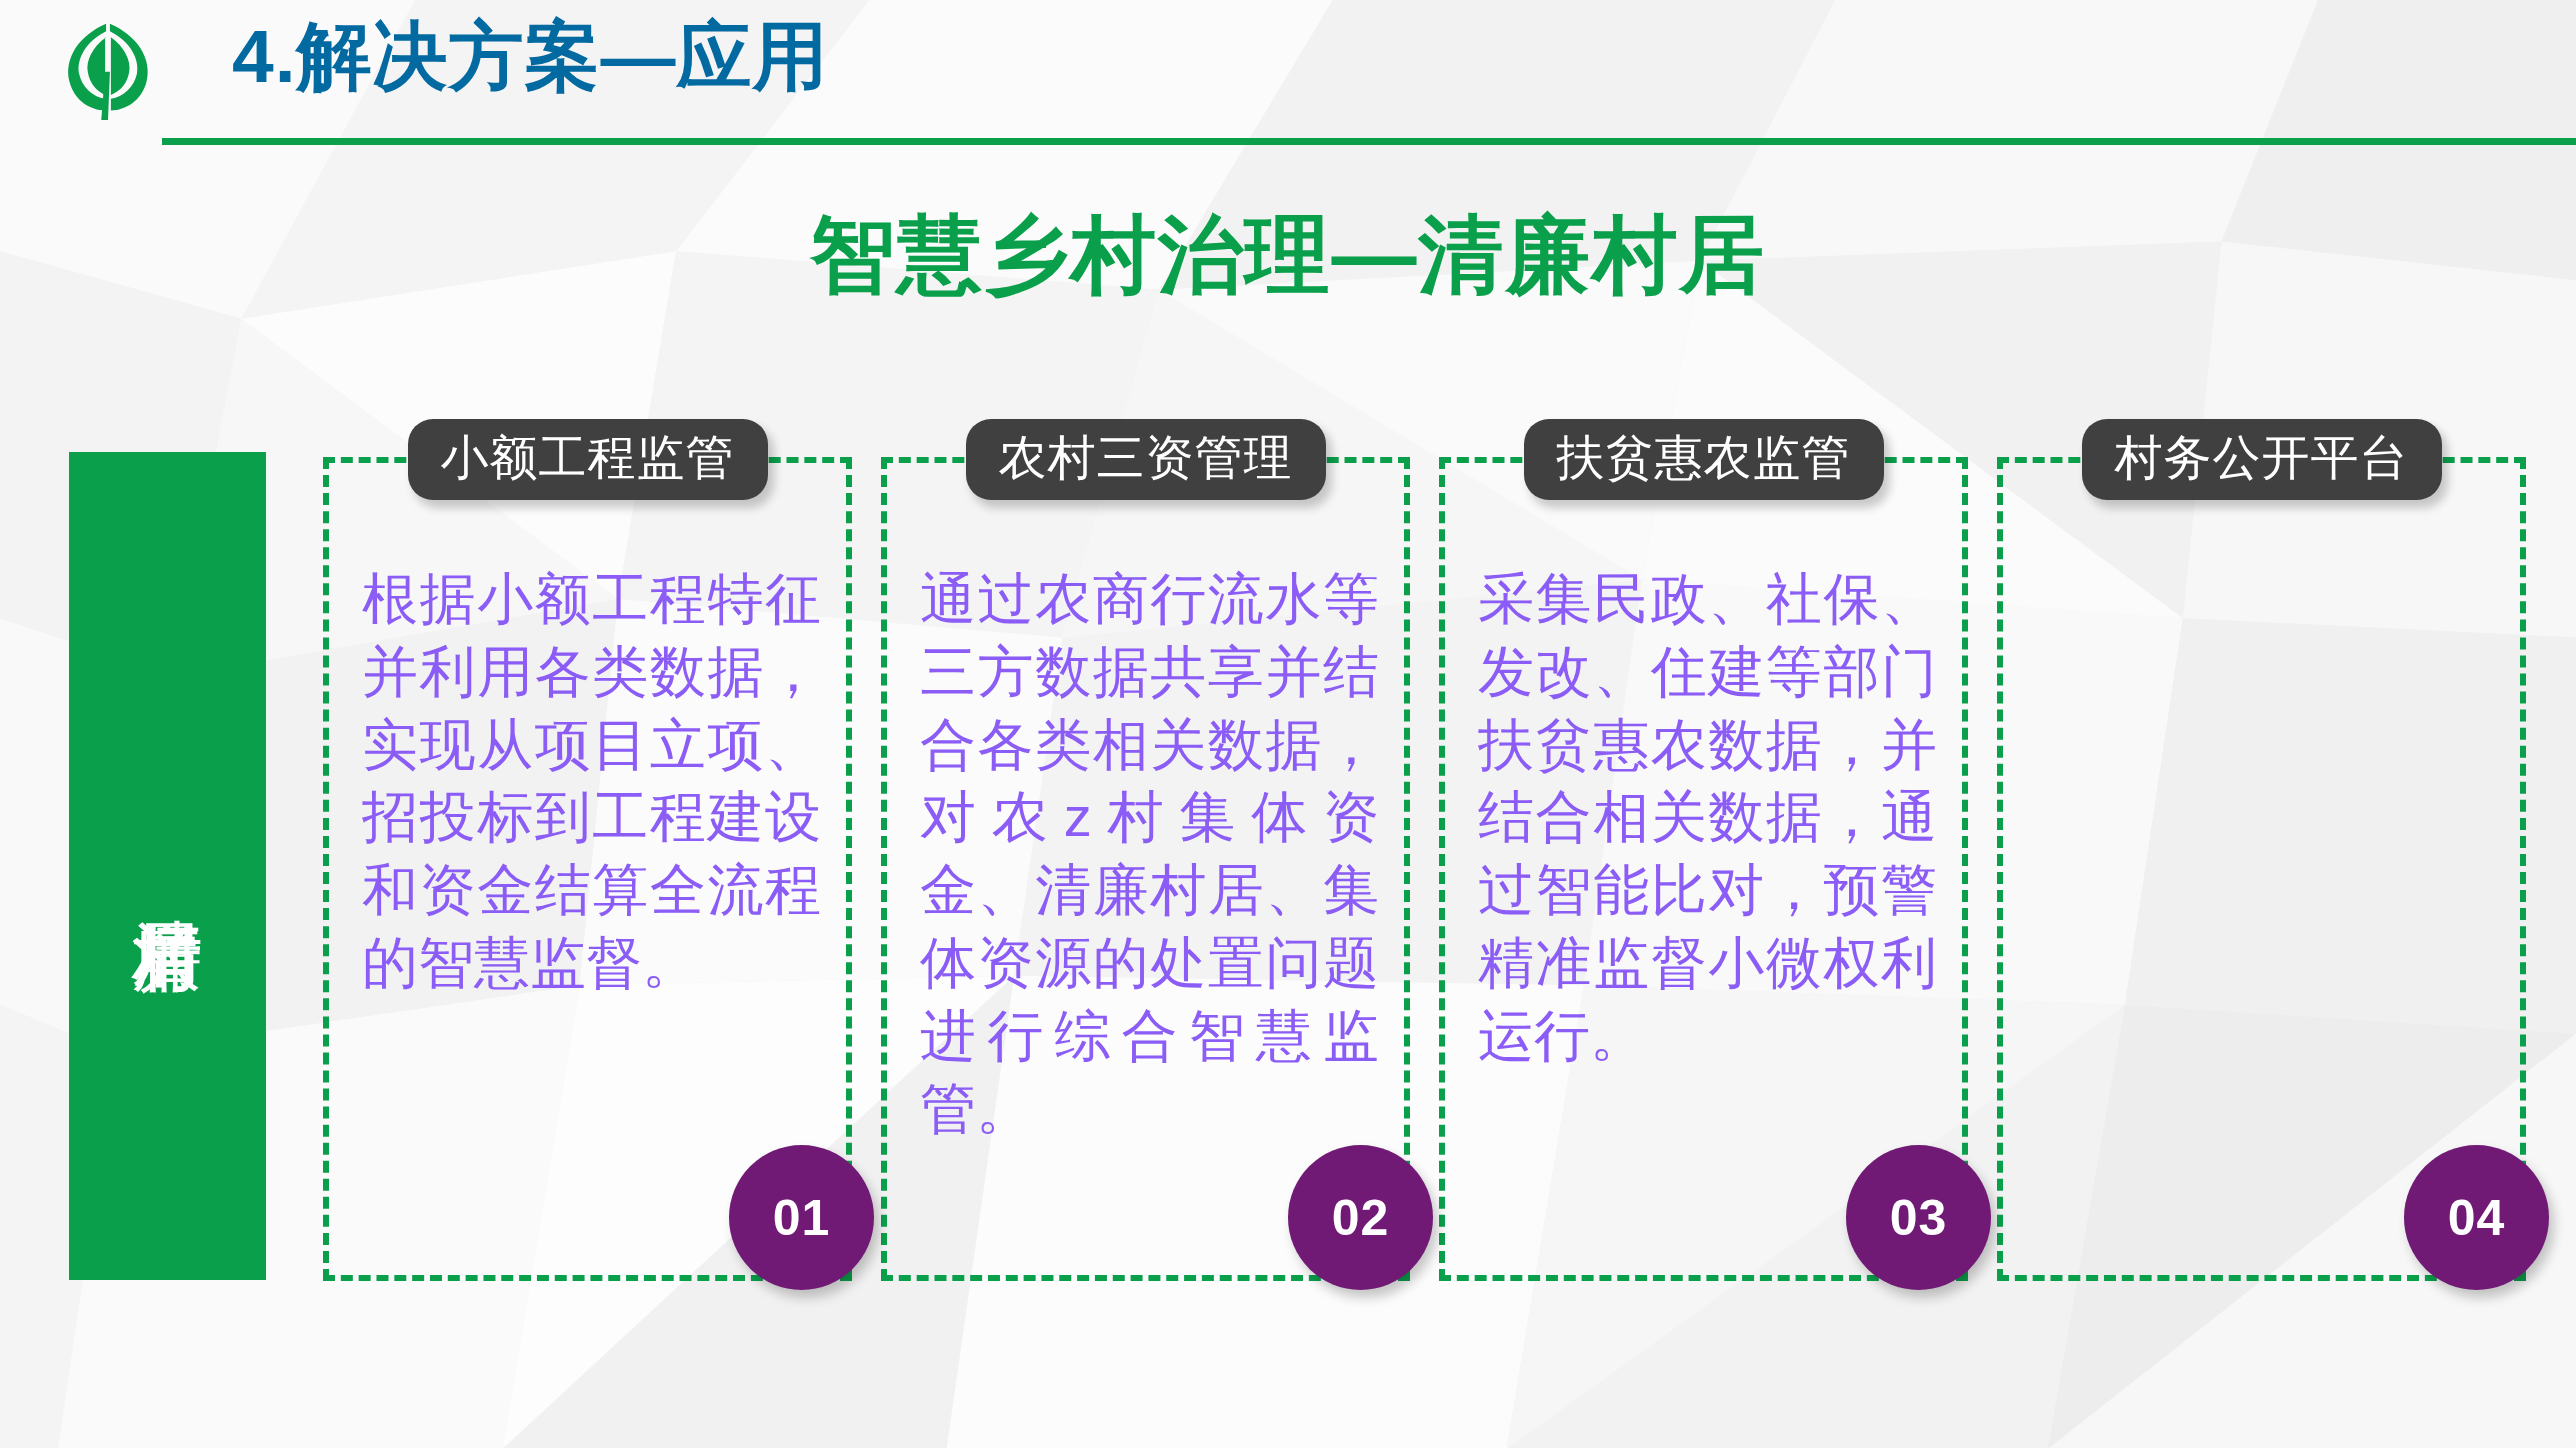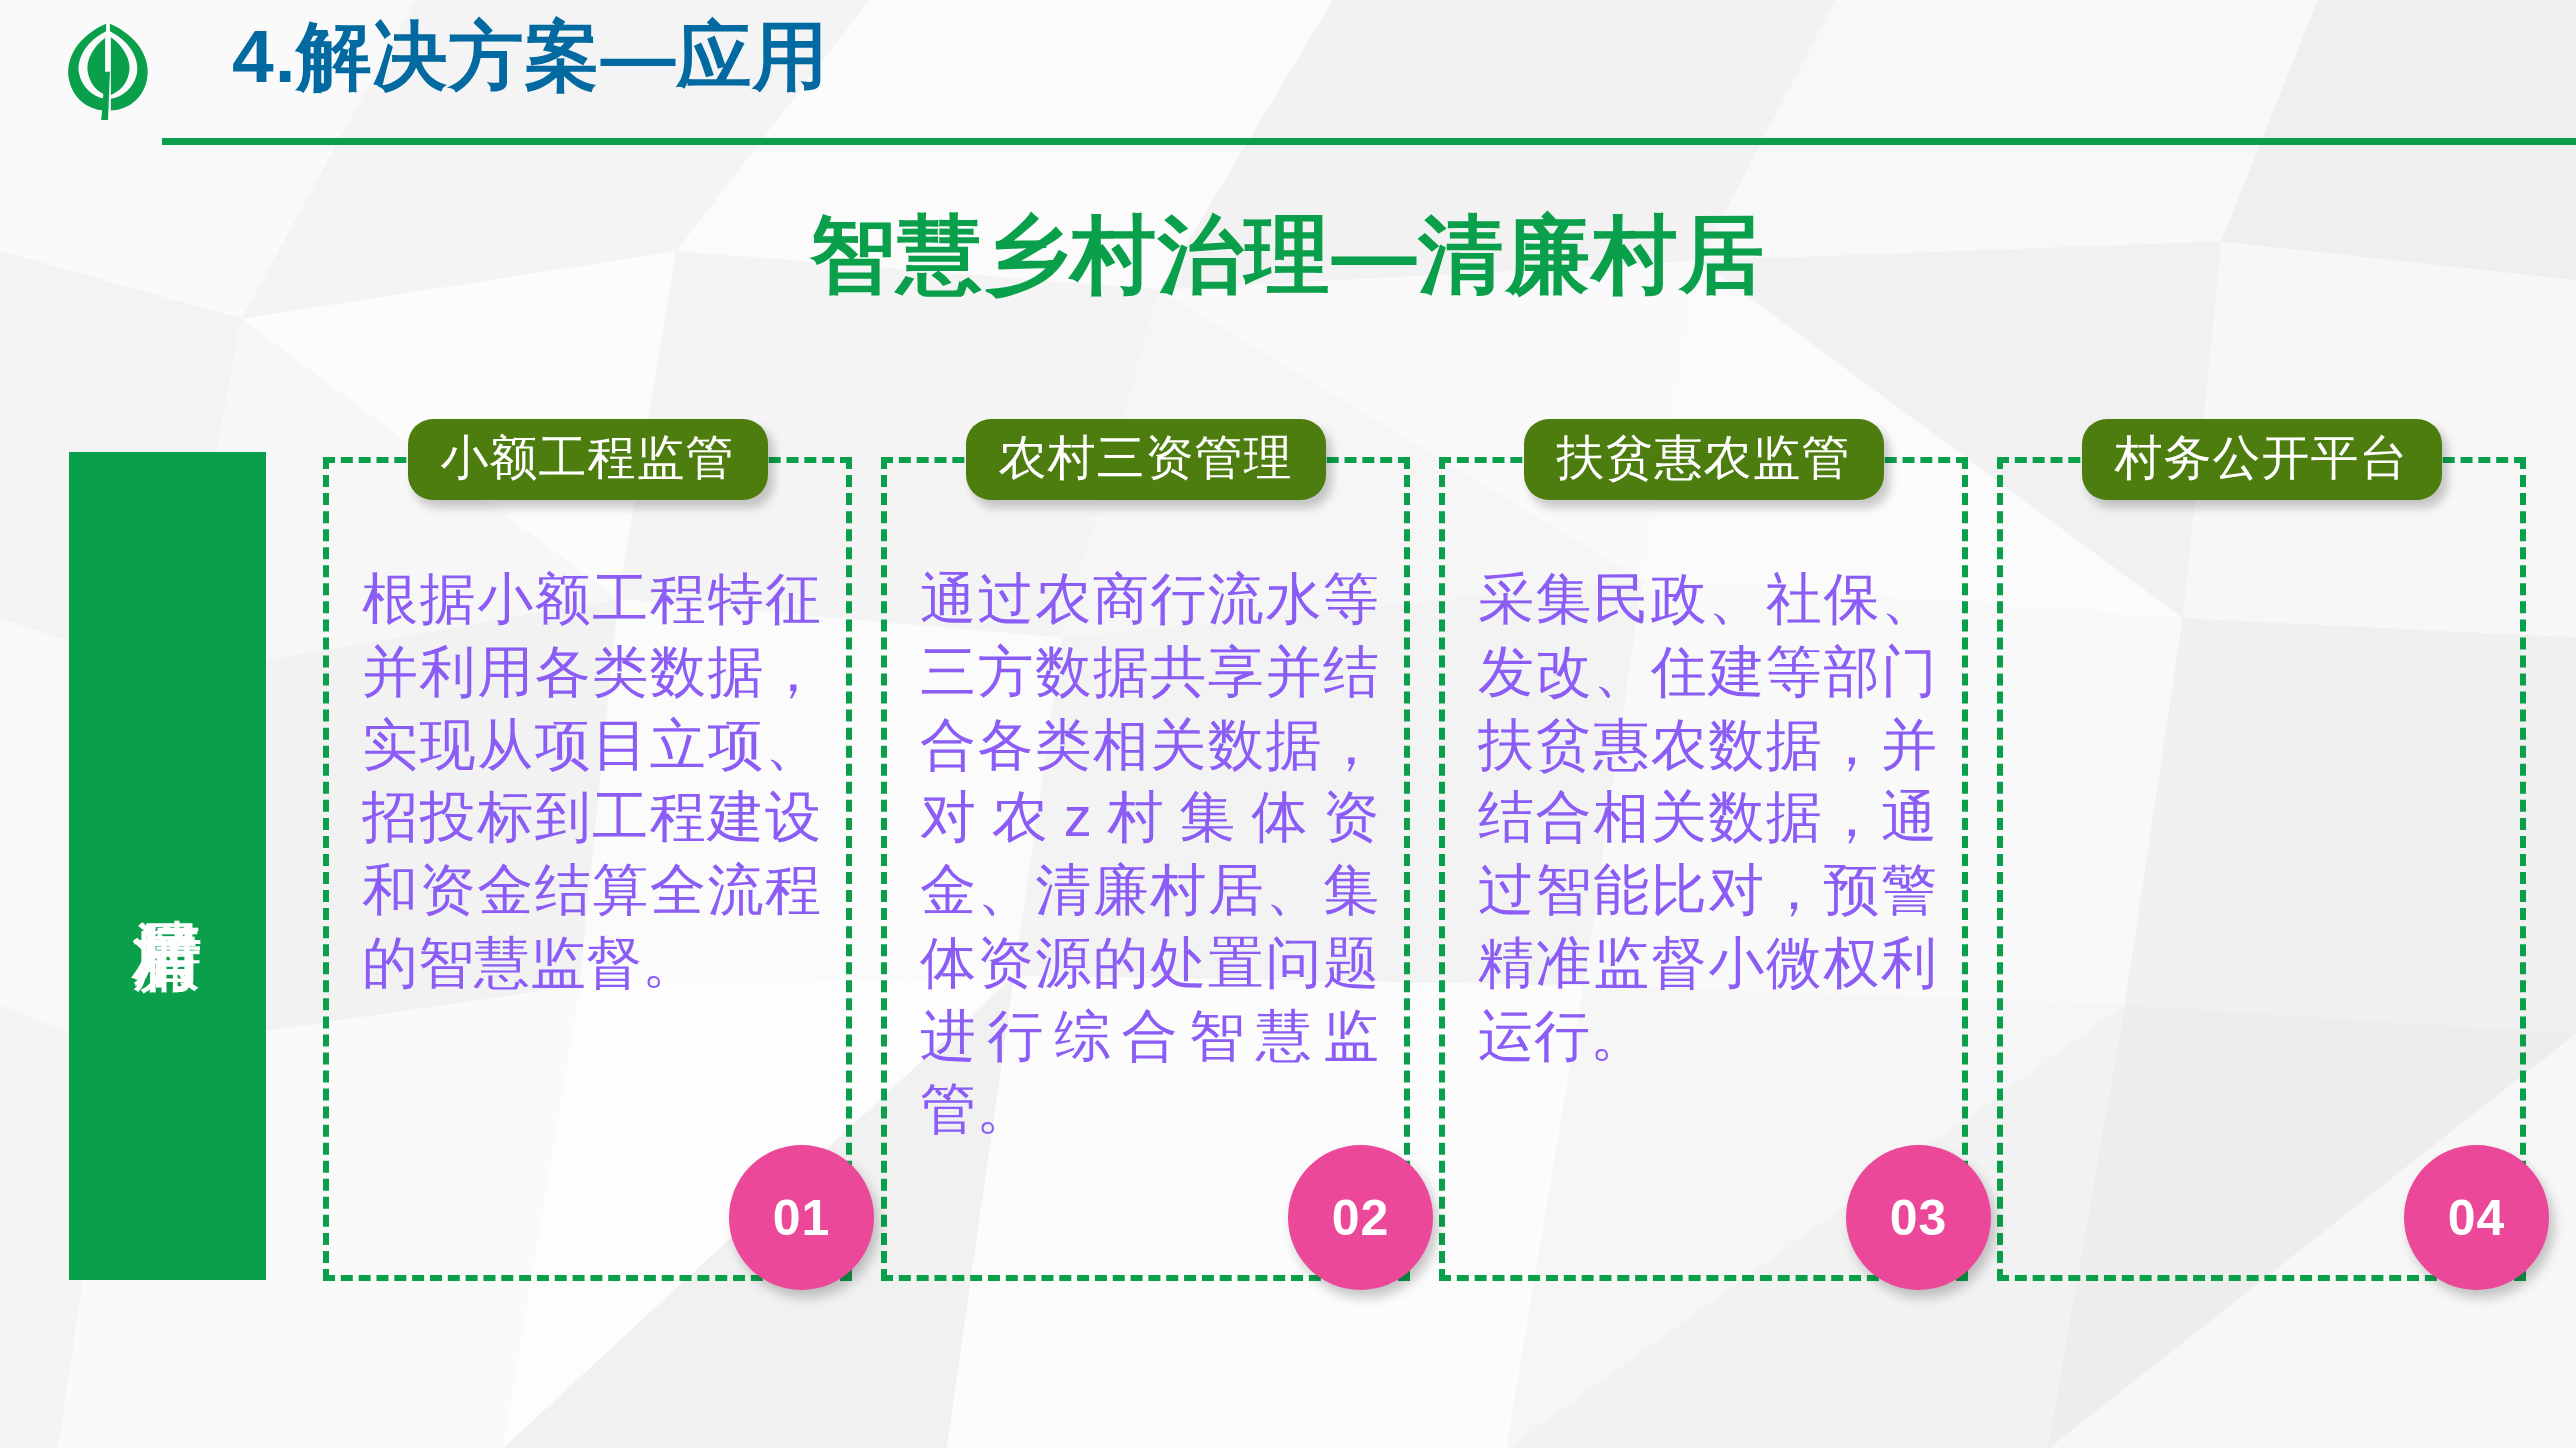--- a/index.html
+++ b/index.html
@@ -113,21 +113,21 @@
     position: absolute;
     inset: 0;
     border: 6.8px dashed #0aa04b;
     box-sizing: border-box;
   }
   .card-pill {
     position: absolute;
     top: -38px;
     left: 50%;
     transform: translateX(-50%);
-    background: #4d7c0f;
+    background: #404040;
     color: #ffffff;
     border-radius: 25px;
     padding: 14.5px 33px 18.4px 33px;
     font-size: 48px;
     line-height: 1;
     white-space: nowrap;
     letter-spacing: 1px;
     box-shadow: 5.8px 7.7px 9.7px rgba(0,0,0,0.20);
     z-index: 3;
   }
@@ -142,21 +142,21 @@
     letter-spacing: 0px;
     text-align: justify;
     text-align-last: left;
     word-break: break-all;
   }
   .card-badge {
     position: absolute;
     width: 145px;
     height: 145px;
     border-radius: 50%;
-    background: #ec4899;
+    background: #701a75;
     color: #ffffff;
     font-size: 50px;
     font-weight: bold;
     display: flex;
     align-items: center;
     justify-content: center;
     box-shadow: 4.8px 7.7px 11.6px rgba(0,0,0,0.22);
     z-index: 8;
     letter-spacing: 1px;
   }

